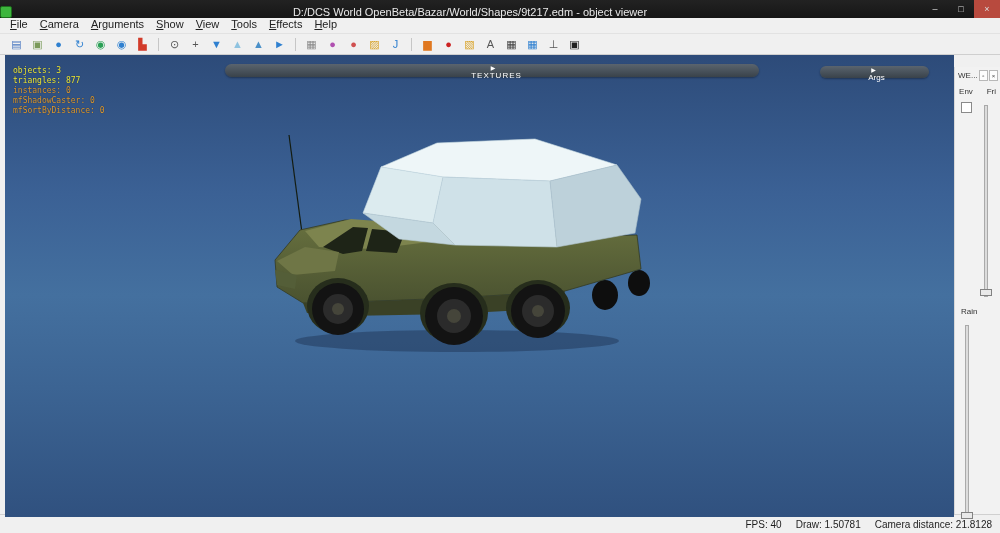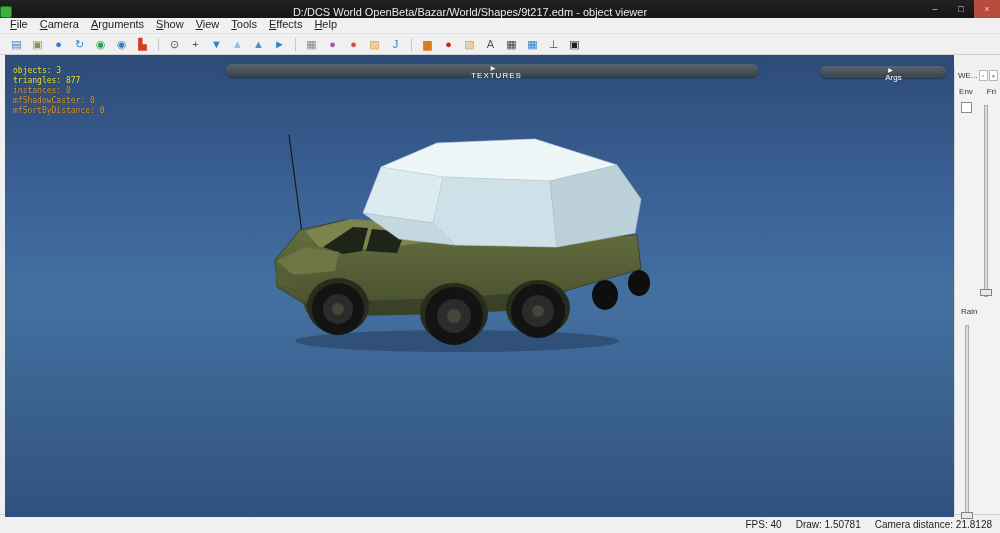--- a/index.html
+++ b/index.html
@@ -52,21 +52,21 @@
            font-size:8px; line-height:10px; text-shadow:0 0 1px rgba(0,0,0,.6); z-index:3; }
 
   .panel-bar {
     position:absolute; display:flex; align-items:center; color:#fff; z-index:3;
     background:linear-gradient(180deg,#5a646e,#39424a); box-shadow:0 1px 2px rgba(0,0,0,.35);flex-direction:column;
   }
   .panel-bar .arrow { font-size:6px; margin-right:6px; }
   .panel-bar.textures { left:220px; top:9px; width:525px; height:13px; border-radius:7px;
                         padding-left:9px; font-size:8px; letter-spacing:1px; }
   .panel-bar.args { left:815px; top:11px; width:105px; height:12px; border-radius:6px;
-                    padding-left:21px; font-size:8px; }
+                    padding-left:4px; font-size:8px; }
 
   
   .weather-panel { width:45px; background:#f2f2f2; border-left:1px solid #d8d8d8;
                    position:relative; font-size:8px; color:#333;margin-top:12px; }
   .wp-header { position:absolute; top:3px; left:3px; right:2px; display:flex; align-items:center; }
   .wp-title { flex:1; font-size:8px; }
   .wp-btn { width:9px; height:9px; font-size:6px; display:flex; align-items:center; justify-content:center;
             color:#444; border:1px solid #b8b8b8; margin-left:1px; background:#fdfdfd; }
   .wp-row { position:absolute; top:20px; left:4px; right:4px; display:flex; justify-content:space-between; }
   .wp-checkbox { position:absolute; width:9px; height:9px; border:1px solid #8a8a8a; background:#fff; }

